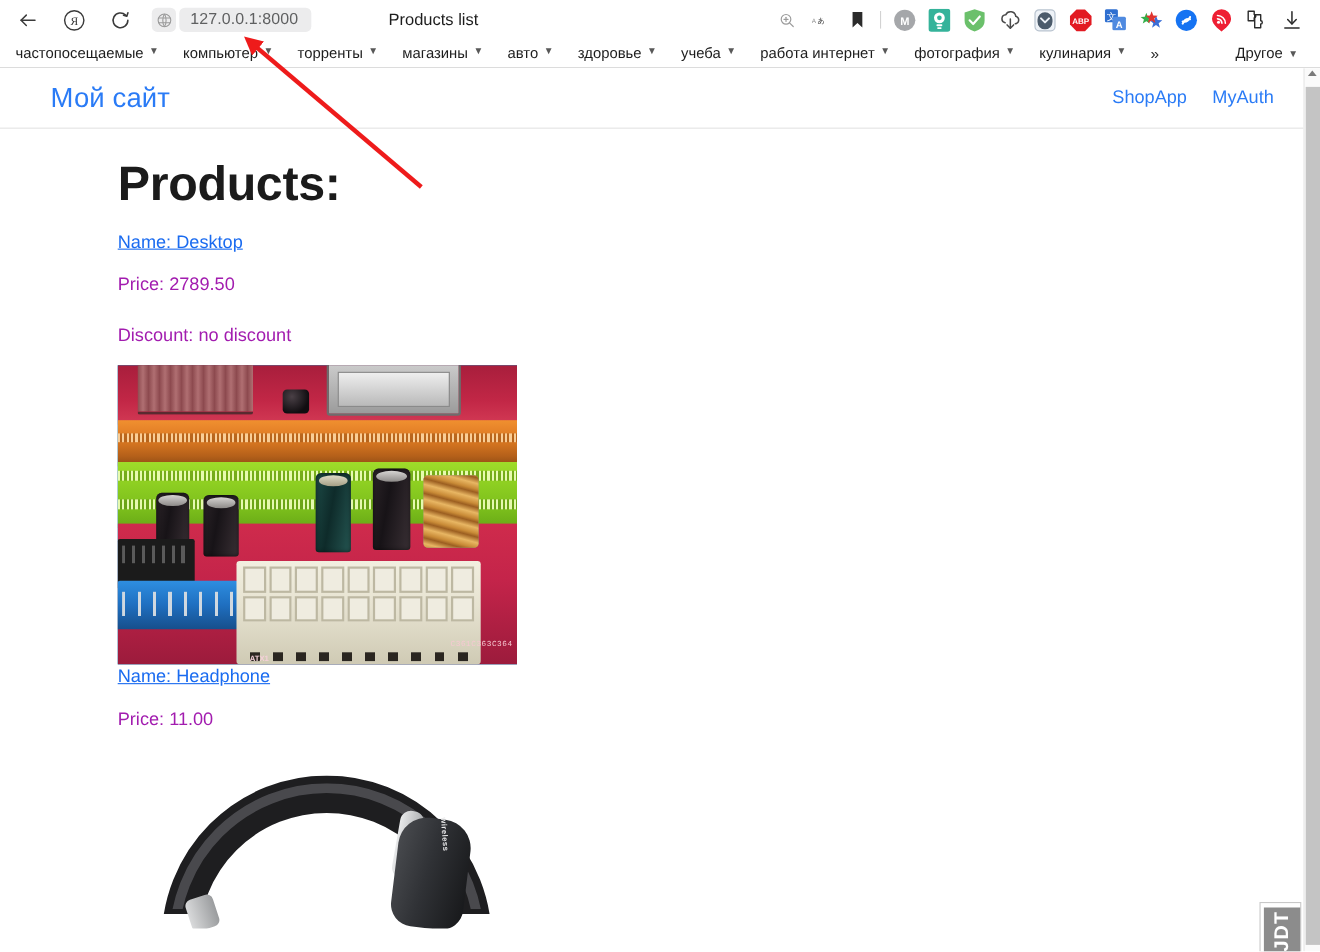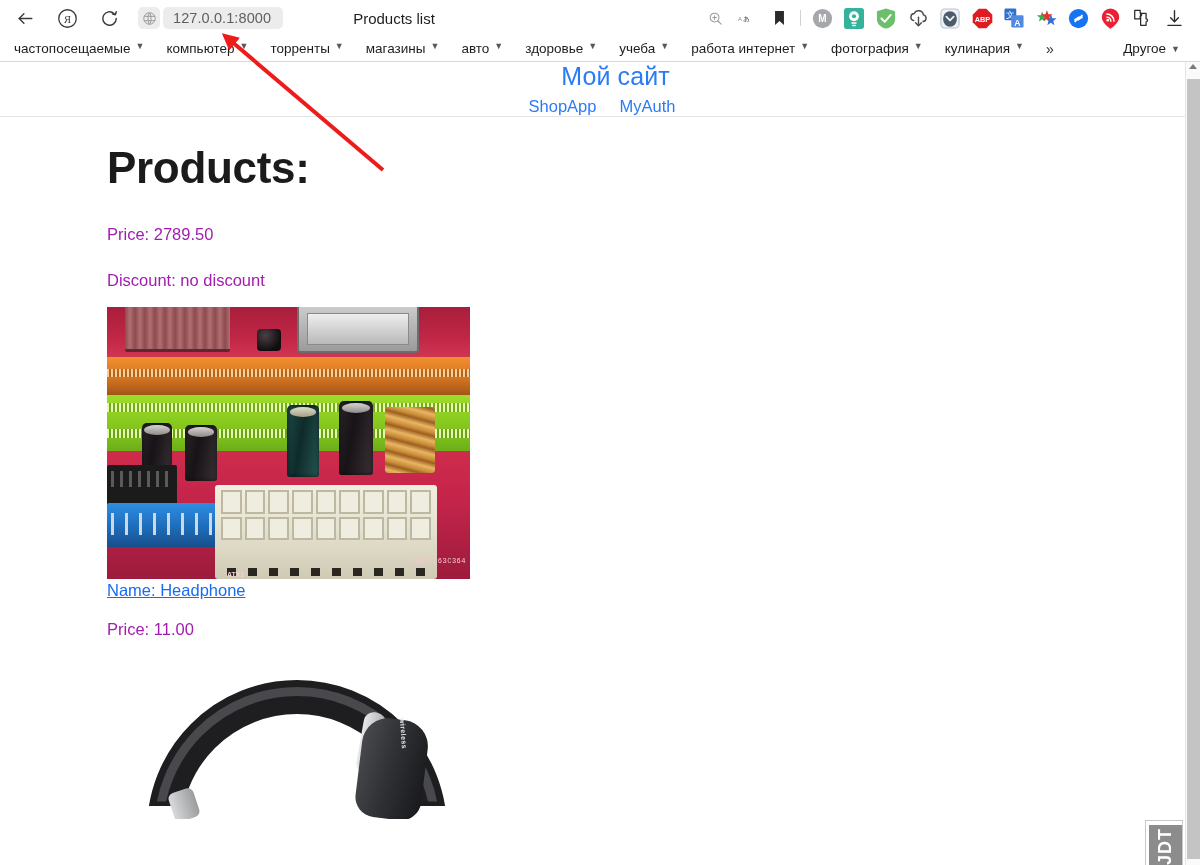--- a/index.html
+++ b/index.html
@@ -181,21 +181,20 @@
   
   .site-header {
     height: 55px;
     display: flex;
     align-items: center;
     padding: 0 0 0 46px;
     border-bottom: 1px solid #e3e3e3;
     box-sizing: border-box;
     background: #fff;
     width: 1185px;
-    flex-direction: column;
   }
   .brand {
     font-size: 25px;
     color: #2a7bf6;
     letter-spacing: 0.1px;
     text-decoration: none;
     font-weight: 400;
   }
   .header-spacer { flex: 1 1 auto; }
   .header-nav {
@@ -722,20 +721,21 @@
       <a href="#">ShopApp</a>
       <a href="#">MyAuth</a>
     </div>
   </div>
 
   <div class="content">
 
     <h1 class="products-title">Products:</h1>
 
     <div>
+      <a class="prod-link" href="#">Name: Desktop</a>
       <p class="prod-text">Price: 2789.50</p>
       <p class="prod-text">Discount: no discount</p>
 
       <div class="photo-mb">
         <div class="mb-top"></div>
         <div class="mb-heatsink"></div>
         <div class="mb-cap-top"></div>
         <div class="mb-socket">
           <div class="mb-socket-inner"></div>
         </div>

